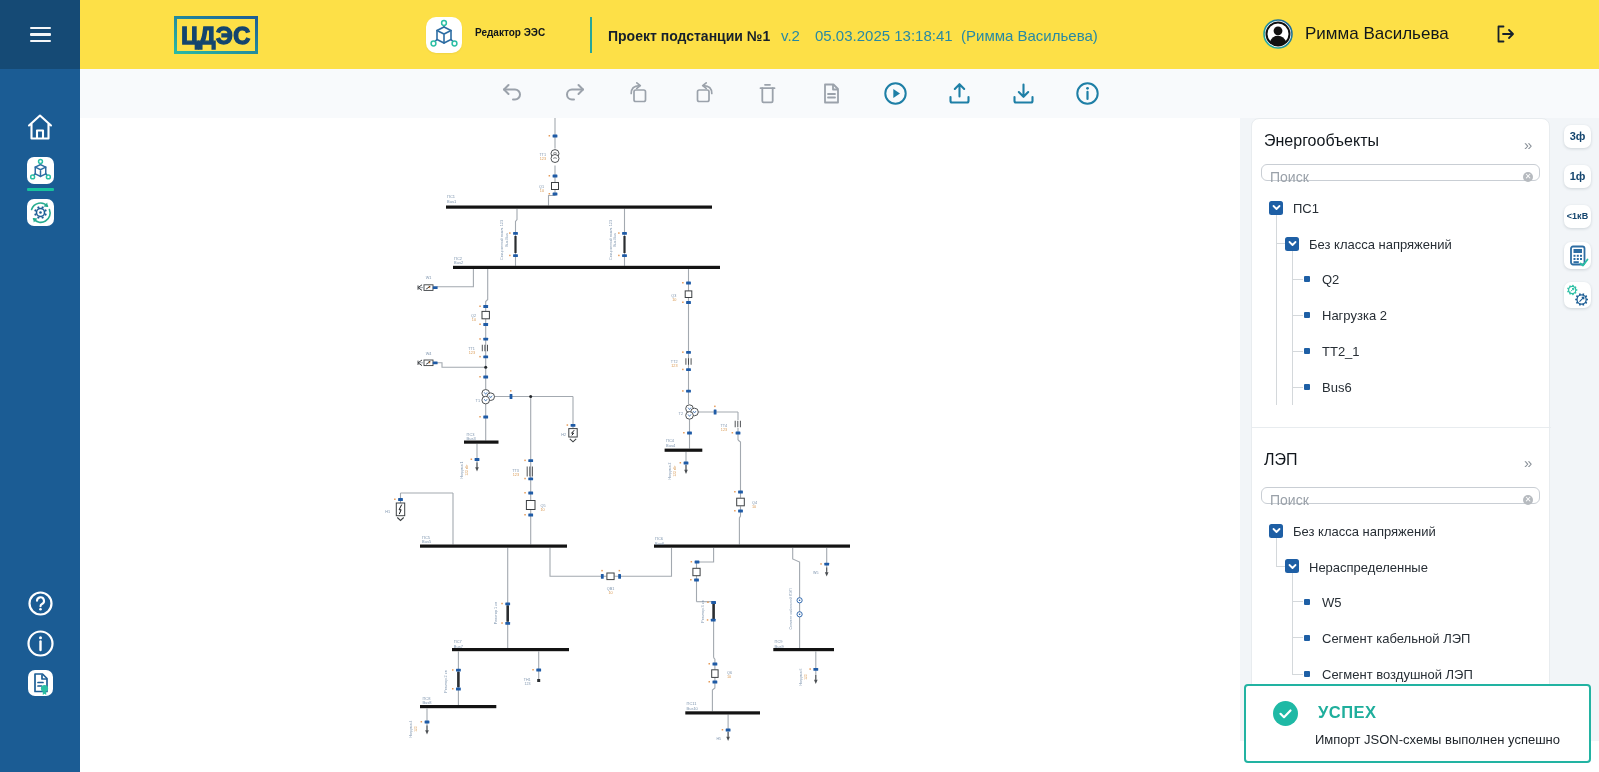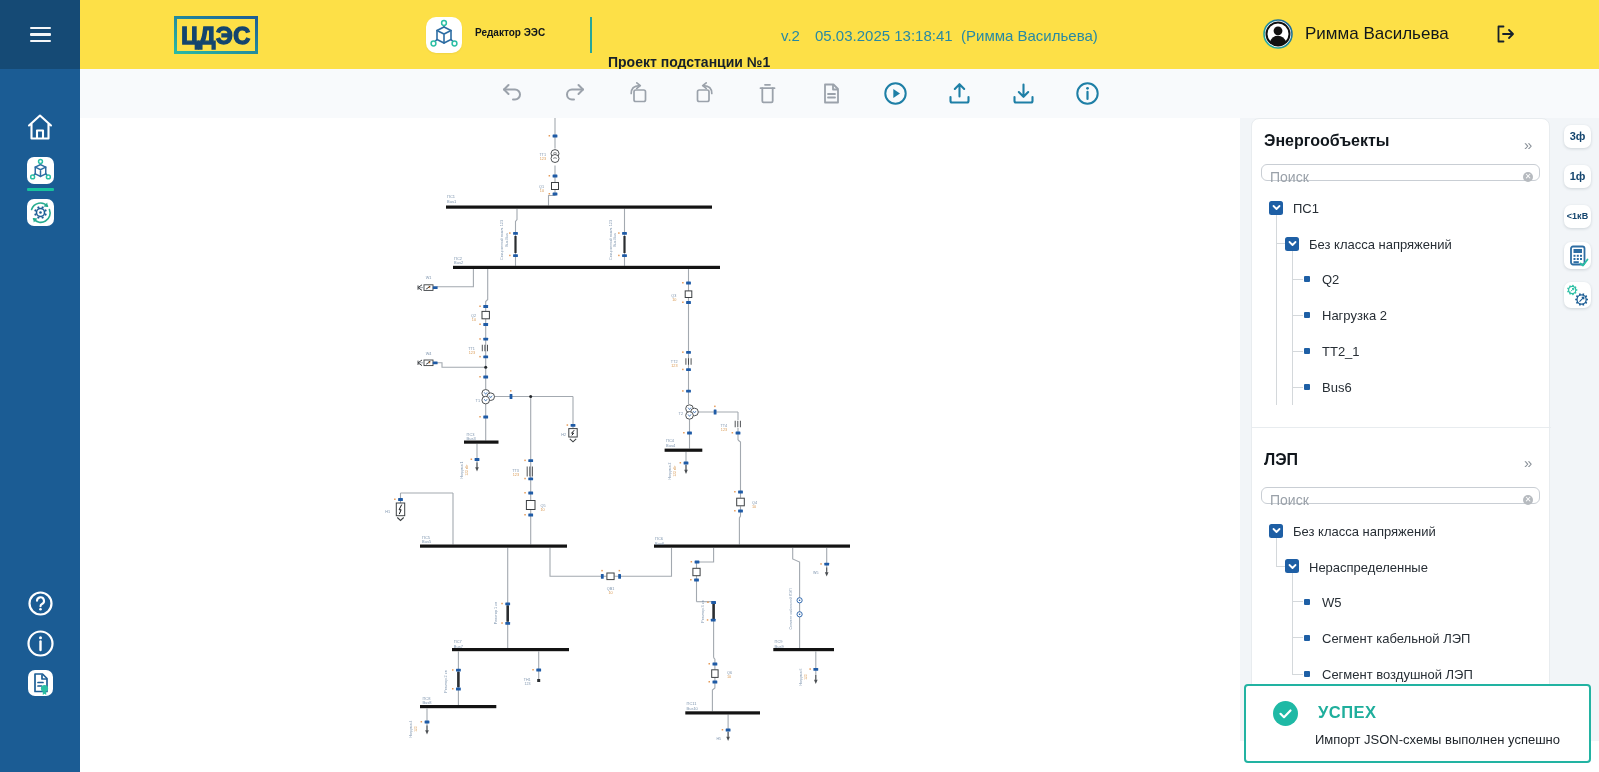--- a/index.html
+++ b/index.html
@@ -12,37 +12,37 @@
   #sidebar { left:0; top:0; width:80px; height:772px; background:#1b5c94; z-index:30; }
   #sidebar-top { left:0; top:0; width:80px; height:69px; background:#154a75; }
   .hamb { left:30px; width:21px; height:2.6px; background:#f4f7f9; border-radius:1px; }
 
   
   #header { left:80px; top:0; width:1519px; height:69px; background:#fde047; z-index:20; }
   #logo { left:94px; top:16px; width:84px; height:38px; }
   #appicon { left:346px; top:17px; width:36px; height:36px; background:#fff; border-radius:10px; box-shadow:0 1px 2px rgba(0,0,0,.06); }
   #apptitle { left:395px; top:27px; font-size:10px; font-weight:bold; color:#10161c; }
   #hdr-divider { left:510px; top:17px; width:2px; height:36px; background:#26a69a; }
-  #prj { left:528px; top:27.5px; font-size:14px; color:#16202b; font-weight:bold;margin-top:26px; }
+  #prj { left:528px; top:27.5px; font-size:14px; color:#16202b; font-weight:bold; }
   .tealtxt { font-size:15px; color:#2789a3; top:27px; }
   #avatar { left:1183px; top:19px; width:30px; height:30px; }
   #uname { left:1225px; top:24px; font-size:17px; color:#10161c; }
   #logout { left:1415px; top:24px; width:20px; height:20px; }
 
   
   #toolbar { left:80px; top:69px; width:1519px; height:49px; background:#f8fafc; z-index:20; }
   .tbico { top:12px; width:25px; height:25px; }
 
   
   #diagram { left:0; top:0; z-index:1; }
 
   
   #rightbg { left:1240px; top:118px; width:359px; height:623px; background:#f2f5f8; z-index:4; }
   #panel { left:1251px; top:117.5px; width:299px; height:623.5px; background:#fff; border:1px solid #e8ecef; border-radius:8px 8px 0 0; z-index:10; }
-  .cardtitle { font-size:16px; font-weight:bold; color:#10161c; position:absolute; left:12px; }
+  .cardtitle { font-size:16px; font-weight:normal; color:#10161c; position:absolute; left:12px; }
   .chev2 { position:absolute; left:272px; font-size:15px; color:#8a9199; letter-spacing:-1px; }
   .search { position:absolute; left:9px; top:41px; width:279px; height:17px; border:1px solid #c9ced4; border-radius:6px; background:#fff; }
   .search .ph { position:absolute; left:8px; top:4px; font-size:14px; color:#9aa1a9; }
   .search .clr { position:absolute; right:6px; top:6.5px; width:10px; height:10px; border-radius:50%; background:#b6babf; color:#fff; font-size:8px; line-height:10px; text-align:center; }
   .trow { position:absolute; font-size:13px; color:#272e35; }
   .cb { position:absolute; width:14px; height:14px; background:#1e5fa5; border-radius:2.5px; }
   .cb svg { position:absolute; left:1.5px; top:1.5px; }
   .bullet { position:absolute; width:6px; height:6px; background:#1e5fa5; border-radius:1px; }
   .tline { position:absolute; background:#d4d8db; }
 

